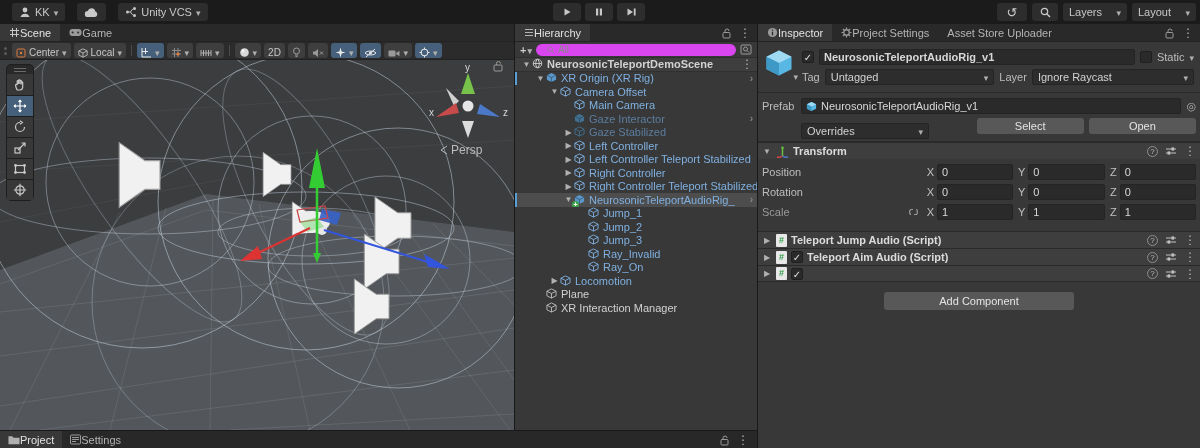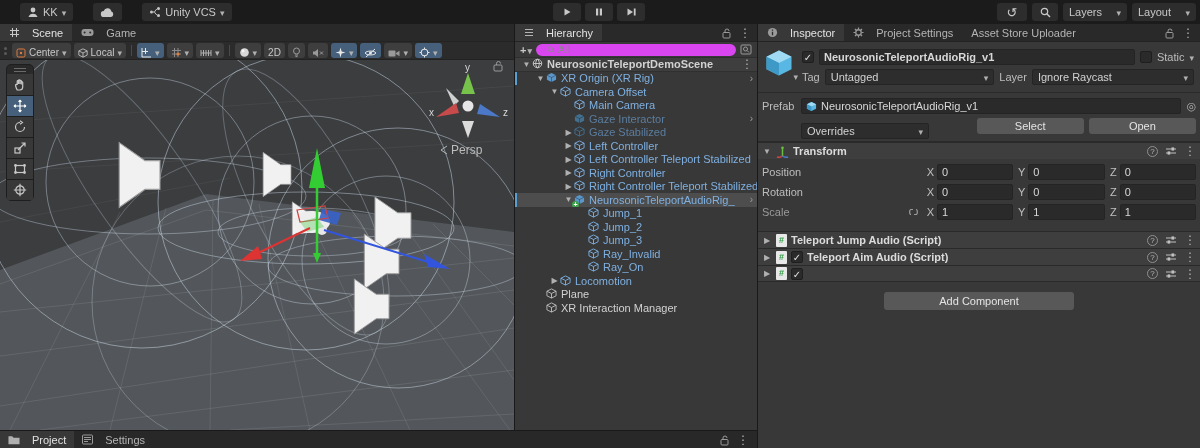--- a/index.html
+++ b/index.html
@@ -8,37 +8,37 @@
     font-family: "Liberation Sans", sans-serif;
     font-size: 11px; color:#d2d2d2;
     background:#383838; position:relative; overflow:hidden;
     -webkit-font-smoothing:antialiased;
   }
   svg { display:block; }
 
   
   #topbar { position:absolute; left:0; top:0; width:1200px; height:24px;
     background:#1b1b1b; display:flex; align-items:center; }
-  .tb-btn { height:18px; background:#2d2d2d; border-radius:3px; margin-left:20px;
+  .tb-btn { height:18px; background:#2d2d2d; border-radius:3px; margin-left:12px;
     display:flex; align-items:center; gap:4px; padding:0 7px; color:#c8c8c8; }
   .tb-group-center { position:absolute; left:553px; top:3px; display:flex; gap:4px; }
   .tb-sq { width:28px; height:18px; background:#2d2d2d; border-radius:3px;
     display:flex; align-items:center; justify-content:center; color:#c8c8c8; }
   .tb-right { position:absolute; right:4px; top:3px; display:flex; gap:5px; align-items:center; }
   .tb-dd { width:64px; height:18px; background:#2d2d2d; border-radius:3px;
     display:flex; align-items:center; padding:0 6px; color:#c8c8c8; }
   .tb-dd .dd { margin-left:auto; }
   .dd::after { content:"▾"; font-size:9px; color:#b0b0b0; }
   .kebab::after { content:"⋮"; font-size:12px; color:#b4b4b4; }
   .hist { font-size:13px; color:#c8c8c8; line-height:1; }
 
   
   .tabbar { height:18px; background:#292929; display:flex; align-items:stretch;
     border-bottom:1px solid #232323; }
-  .tab { display:flex; align-items:center; gap:12px; padding:0 9px; color:#b4b4b4; }
+  .tab { display:flex; align-items:center; gap:0; padding:0 9px; color:#b4b4b4; }
   .tab.active { background:#383838; color:#e2e2e2; }
   .tabbar .bar-icons { margin-left:auto; display:flex; align-items:center; gap:7px; padding-right:6px; }
 
   
   #scene-panel { position:absolute; left:0; top:24px; width:514px; height:406px; background:#383838; }
   #scn-toolbar { height:18px; background:#2b2b2b; display:flex; align-items:center;
     gap:3px; padding:0 2px; border-bottom:1px solid #222; }
   .st-btn { height:15px; background:#3e3e3e; border-radius:3px; display:flex;
     align-items:flex-end; gap:3px; padding:0 4px; color:#c8c8c8; font-size:10px; }
   .st-btn.on { background:#46607c; }

